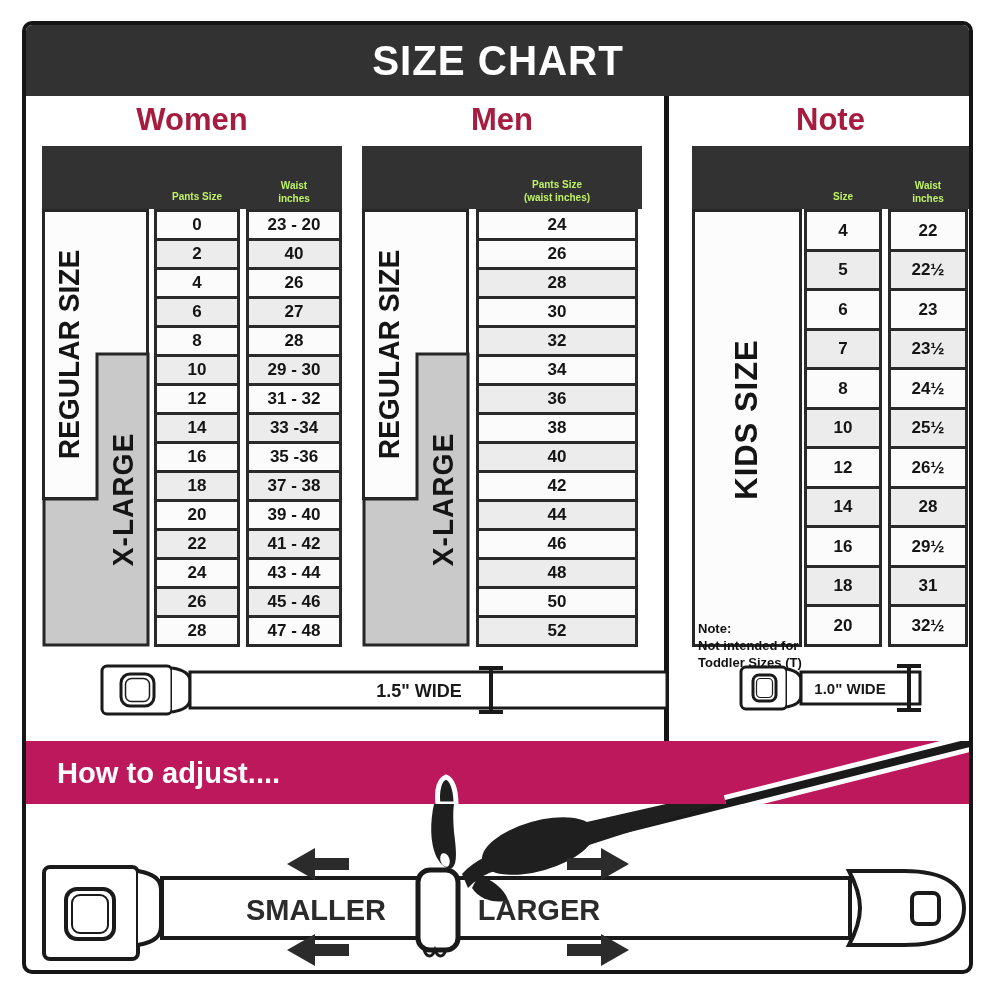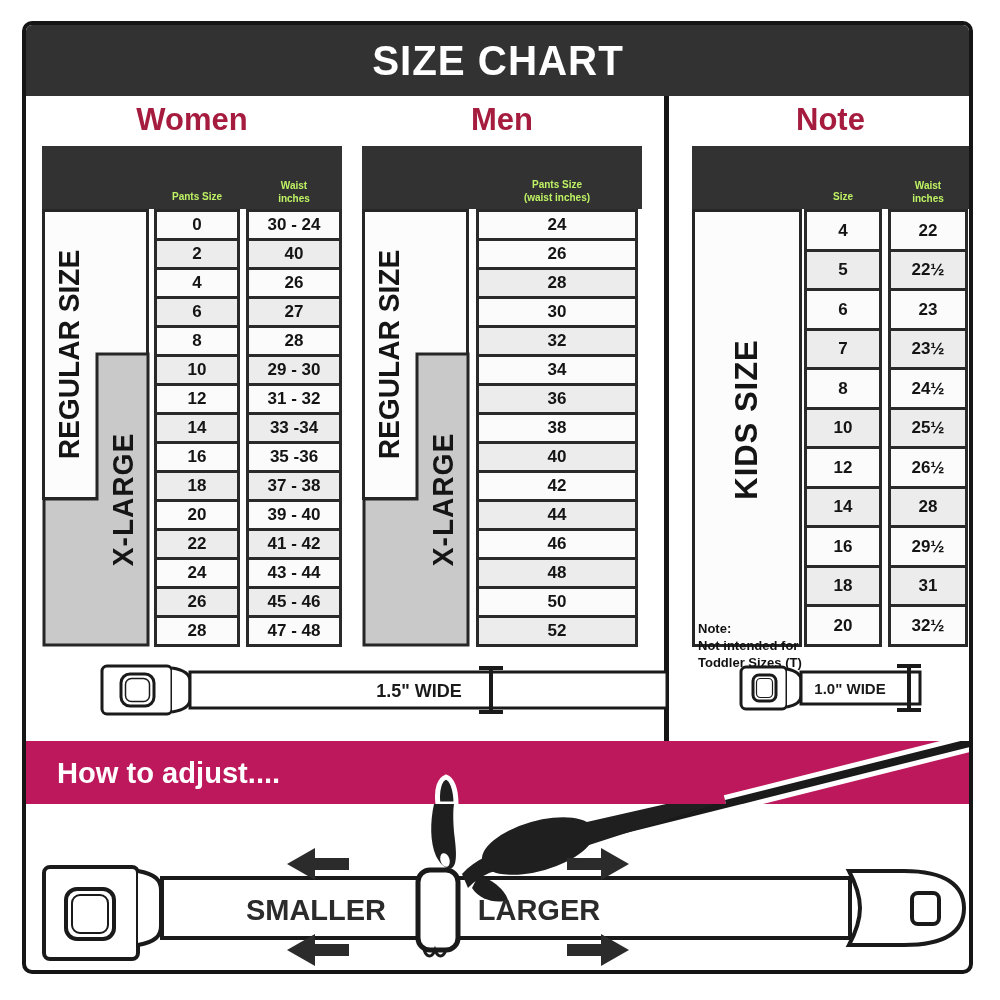--- a/index.html
+++ b/index.html
@@ -78,21 +78,21 @@
         <div class="cell alt">14</div>
         <div class="cell">16</div>
         <div class="cell alt">18</div>
         <div class="cell">20</div>
         <div class="cell alt">22</div>
         <div class="cell">24</div>
         <div class="cell alt">26</div>
         <div class="cell">28</div>
       </div>
     <div class="abs colstack" id="women-col-waist" style="left:220px;width:96px;">
-        <div class="cell">30 - 24</div>
+        <div class="cell">23 - 20</div>
         <div class="cell alt">40</div>
         <div class="cell">26</div>
         <div class="cell alt">27</div>
         <div class="cell">28</div>
         <div class="cell alt">29 - 30</div>
         <div class="cell">31 - 32</div>
         <div class="cell alt">33 -34</div>
         <div class="cell">35 -36</div>
         <div class="cell alt">37 - 38</div>
         <div class="cell">39 - 40</div>

